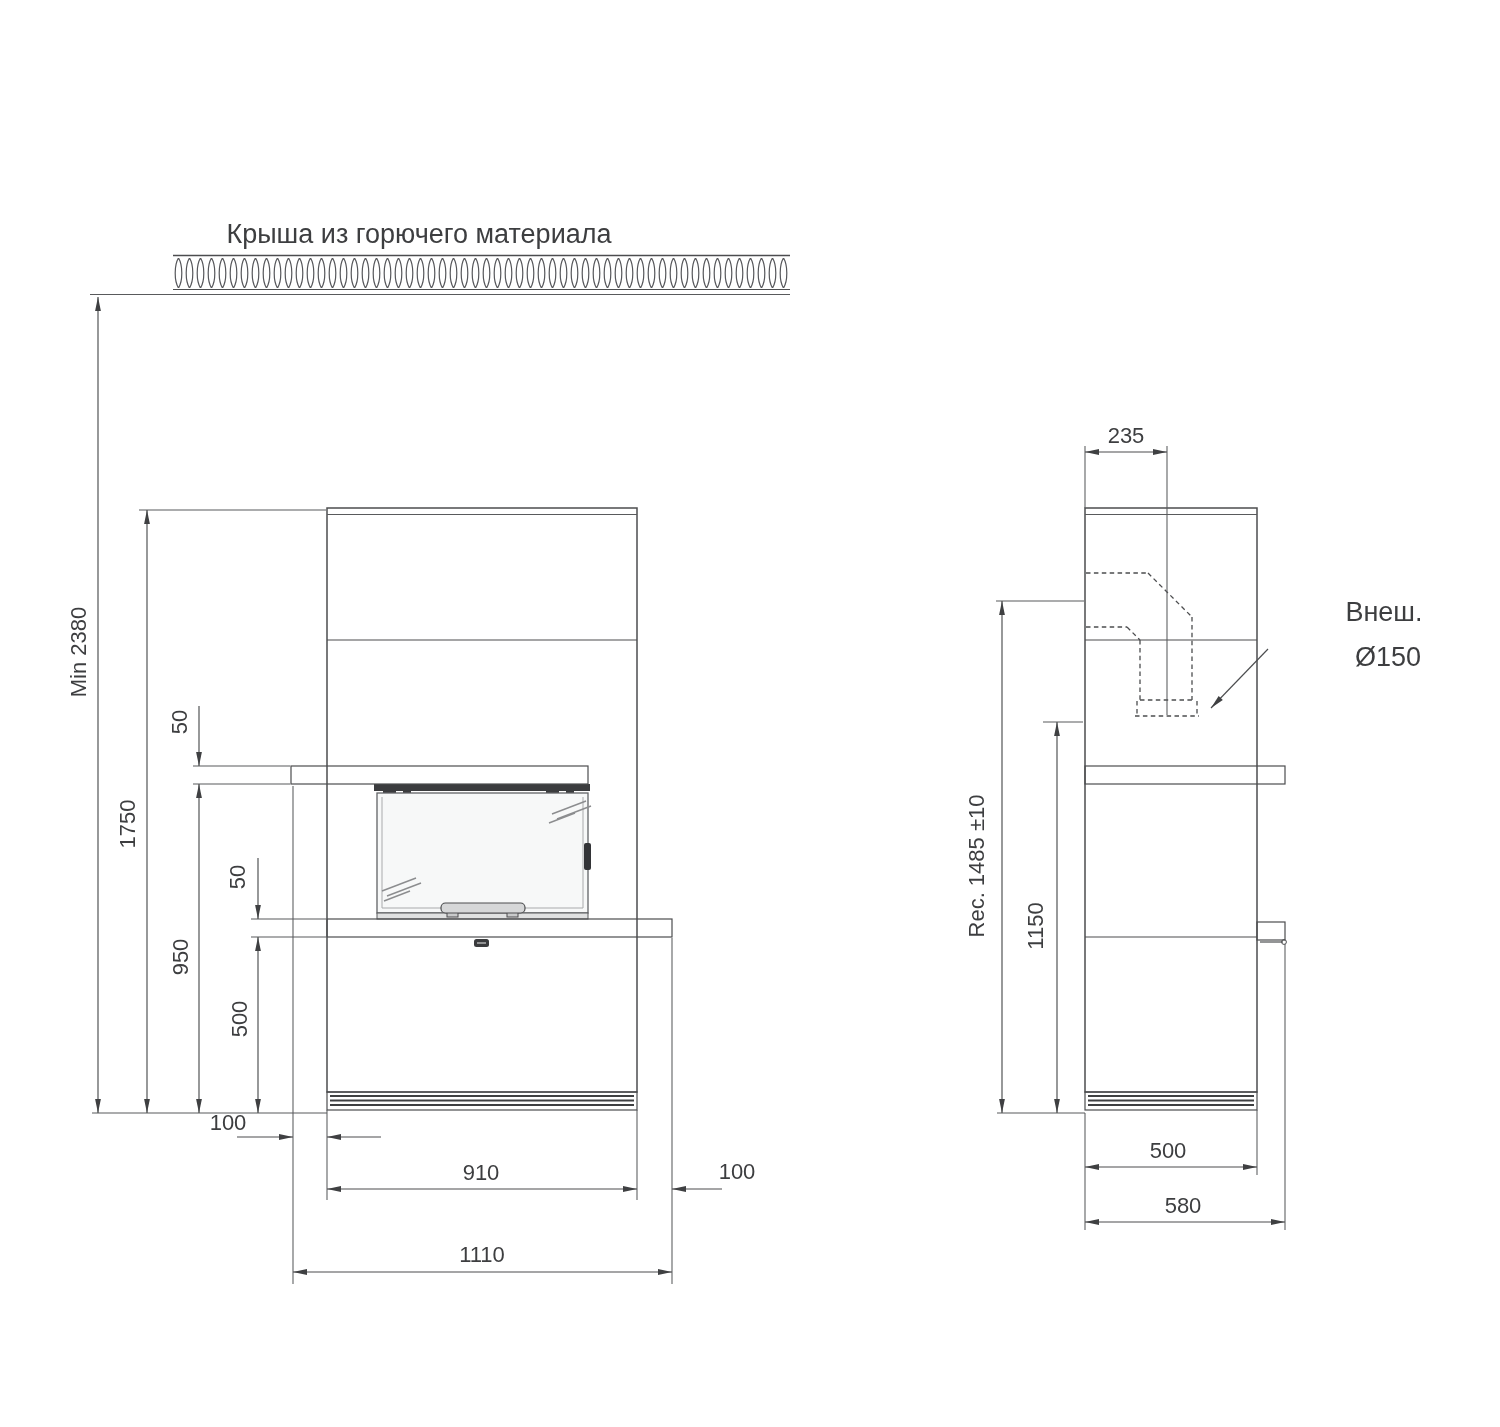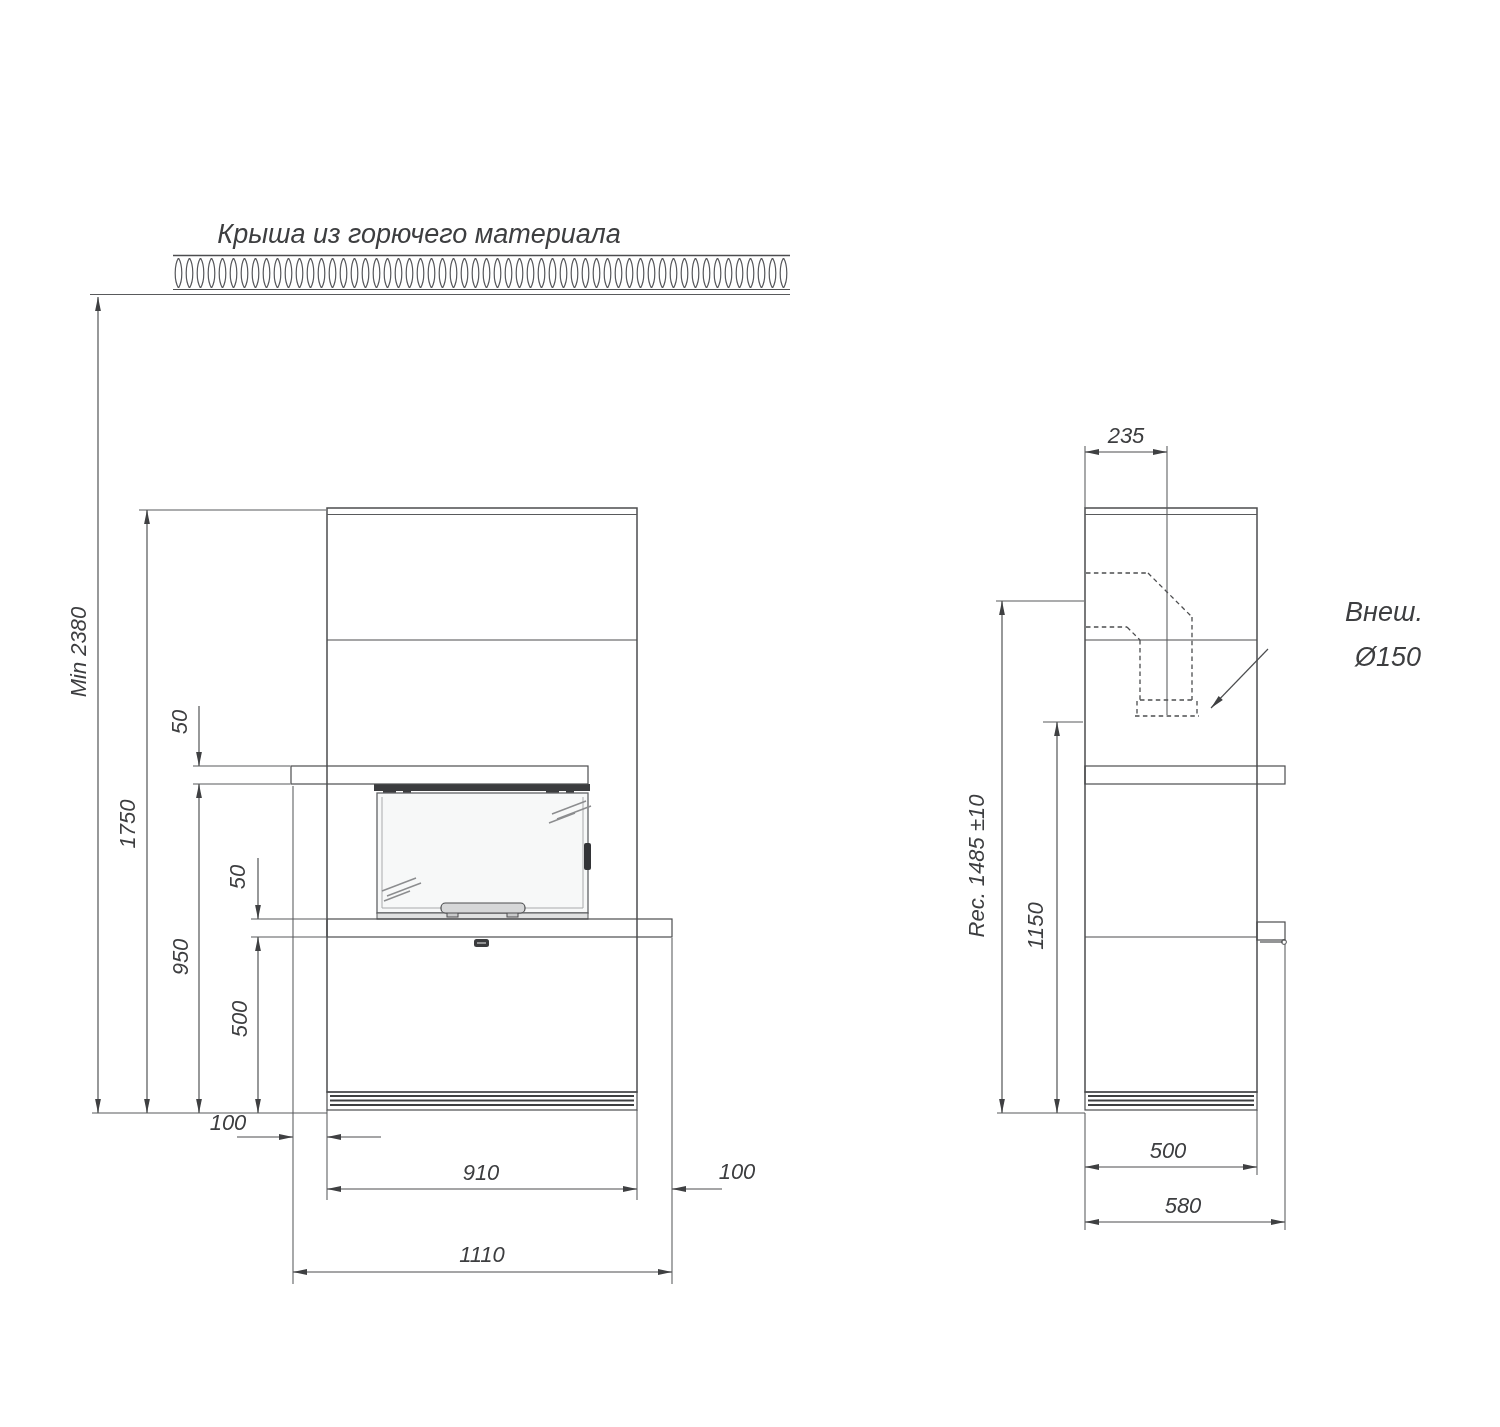--- a/index.html
+++ b/index.html
@@ -1,16 +1,16 @@
 <!DOCTYPE html>
 <html><head>
 <meta charset="utf-8">
 <style>
   html,body{margin:0;padding:0;background:#ffffff;}
-  .page{position:relative;width:1500px;height:1427px;background:#ffffff;overflow:hidden;font-style:italic;}
+  .page{position:relative;width:1500px;height:1427px;background:#ffffff;overflow:hidden;}
   svg{display:block;}
   .ln   {stroke:#4c4d4f;stroke-width:1.5;fill:none;}
   .ln12 {stroke:#4c4d4f;stroke-width:1.2;fill:none;}
   .thin {stroke:#595a5c;stroke-width:1.05;fill:none;}
   .dim  {stroke:#4c4d4f;stroke-width:1.15;fill:none;}
   .dash {stroke:#4c4d4f;stroke-width:1.3;fill:none;stroke-dasharray:4.5 3.4;}
   .rib  {stroke:#3f4042;stroke-width:2.2;fill:none;}
   .refl {stroke:#8c8d8f;stroke-width:1.4;fill:none;}
   .inner{stroke:#a9aaac;stroke-width:1;fill:none;}
   .lbl  {font-family:"Liberation Sans","DejaVu Sans",sans-serif;font-size:22px;fill:#3d3e40;}

